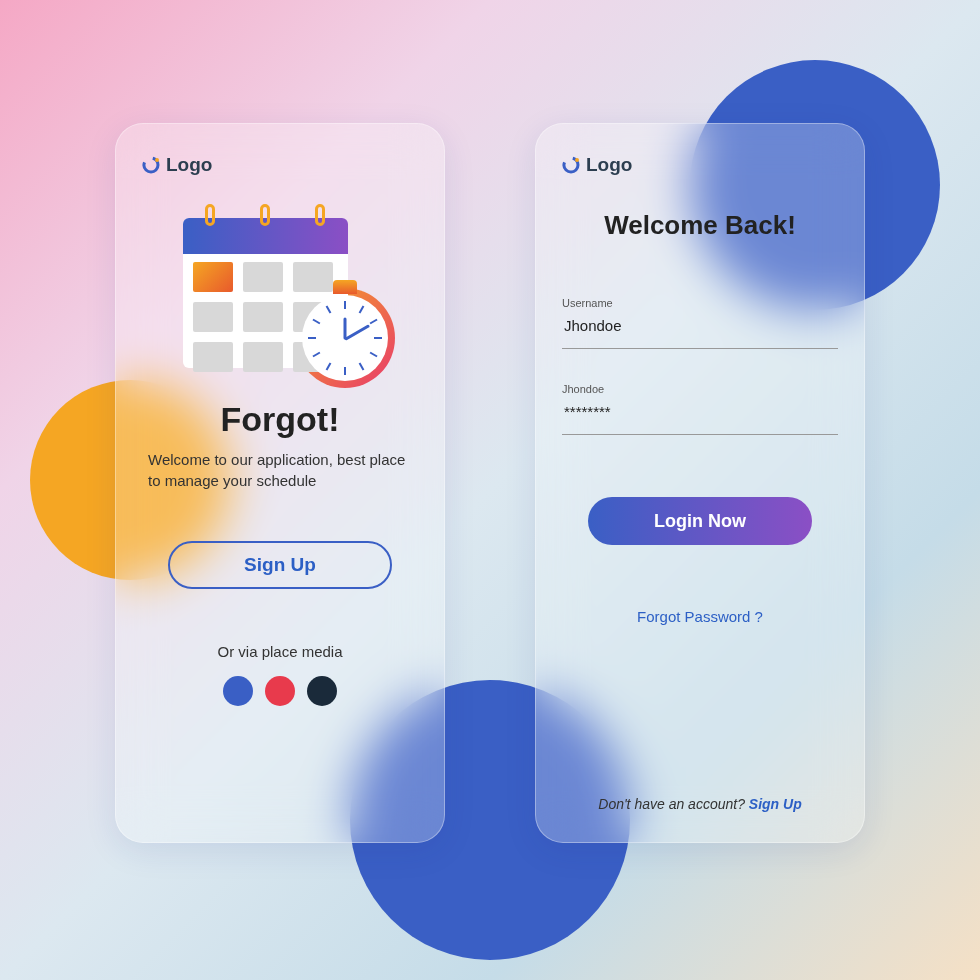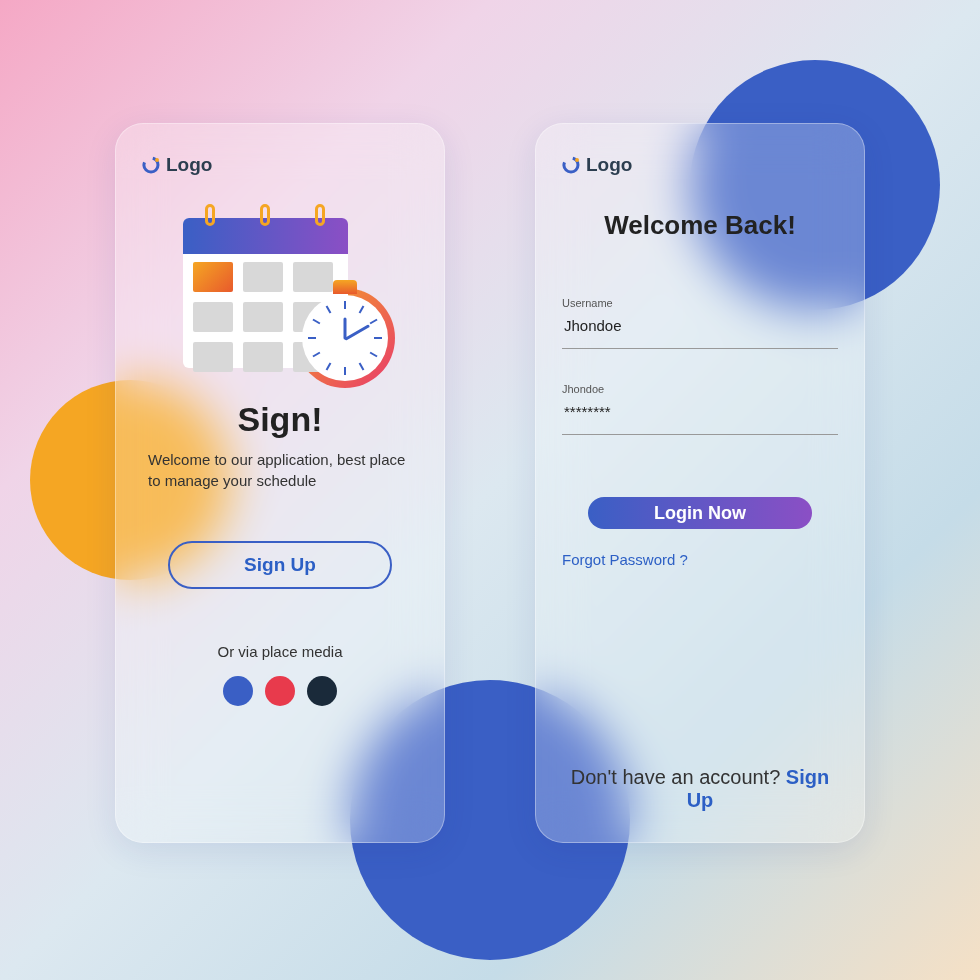--- a/index.html
+++ b/index.html
@@ -36,21 +36,21 @@
 .clock-knob { position: absolute; top: -8px; left: 38px; width: 24px; height: 14px; background: linear-gradient(180deg,#f5a623,#e85a2c); border-radius: 4px 4px 0 0; }
 .clock-face { width: 100px; height: 100px; border-radius: 50%; background: #fff; border: 7px solid transparent; background-clip: padding-box; position: relative; }
 .clock-ring { position: absolute; inset: -7px; border-radius: 50%; background: linear-gradient(135deg,#f5a623,#e83a6c); z-index: -1; }
 .tick { position: absolute; left: 49%; top: 6px; width: 2px; height: 8px; background: #3a5fc5; transform-origin: 1px 37px; }
 .hand { position: absolute; left: 50%; top: 50%; background: #3a5fc5; transform-origin: left center; height: 3px; border-radius: 2px; }
 
 .title { font-size: 34px; font-weight: 700; color: #222; text-align: center; margin-bottom: 10px; }
 .subtitle { font-size: 15px; color: #333; text-align: left; line-height: 1.4; margin-bottom: 50px; padding: 0 6px; }
 
 .btn-primary {
-  width: 224px; height: 32px; margin: 0 auto 40px; border: none; border-radius: 24px;
+  width: 224px; height: 48px; margin: 0 auto 40px; border: none; border-radius: 24px;
   background: linear-gradient(90deg,#3a5fc5,#8b4fc5); color: #fff; font-size: 19px; font-weight: 600; cursor: pointer;
   display: flex; align-items: center; justify-content: center;
 }
 .btn-outline {
   width: 224px; height: 48px; margin: 0 auto 54px; background: transparent;
   border: 2px solid #3a5fc5; border-radius: 24px; color: #2c5fc5; font-size: 19px; font-weight: 700; cursor: pointer;
   display: flex; align-items: center; justify-content: center;
 }
 .social-label { text-align: center; font-size: 15px; color: #333; margin-bottom: 16px; }
 .social-row { display: flex; justify-content: center; gap: 12px; }
@@ -58,23 +58,23 @@
 .fb{background:#3a5fc5}.gg{background:#e83a4c}.ap{background:#1a2a3a}
 
 .card2 .title { text-align: center; margin: 18px 0 56px; font-size: 26px; }
 .field { margin-bottom: 34px; }
 .field-label { font-size: 11px; color: #555; margin-bottom: 4px; }
 .field-input {
   width: 100%; border: none; border-bottom: 1px solid #999; background: transparent;
   font-size: 15px; color: #222; padding: 4px 2px 14px; outline: none;
 }
 .card2 .btn-primary { margin: 28px auto 22px; font-size: 18px; }
-.forgot { text-align: left; color: #2c5fc5; font-size: 15px; cursor: pointer; }
+.forgot { text-align: center; color: #2c5fc5; font-size: 15px; cursor: pointer; margin-top: 41px; }
 .spacer { flex: 1; }
-.footer { text-align: center; font-size: 20px; color: #333; }
+.footer { text-align: center; font-size: 14px; color: #333; font-style: italic; }
 .footer b { color: #2c5fc5; font-weight: 700; cursor: pointer; }
 </style>
 </head>
 <body>
 
 <div class="bg-circle circle-orange"></div>
 <div class="bg-circle circle-blue-top"></div>
 <div class="bg-circle circle-blue-bottom"></div>
 
 <div class="stage">
@@ -120,21 +120,21 @@
           <div class="tick" style="transform:rotate(240deg)"></div>
           <div class="tick" style="transform:rotate(270deg)"></div>
           <div class="tick" style="transform:rotate(300deg)"></div>
           <div class="tick" style="transform:rotate(330deg)"></div>
           <div class="hand" style="width:22px;transform:rotate(-90deg)"></div>
           <div class="hand" style="width:28px;transform:rotate(-30deg)"></div>
         </div>
       </div>
     </div>
 
-    <h1 class="title">Sign!</h1>
+    <h1 class="title">Forgot!</h1>
     <p class="subtitle">Welcome to our application, best place to manage your schedule</p>
 
     <button class="btn-outline">Sign Up</button>
 
     <div class="social-label">Or via place media</div>
     <div class="social-row">
       <div class="social-dot fb"></div>
       <div class="social-dot gg"></div>
       <div class="social-dot ap"></div>
     </div>

